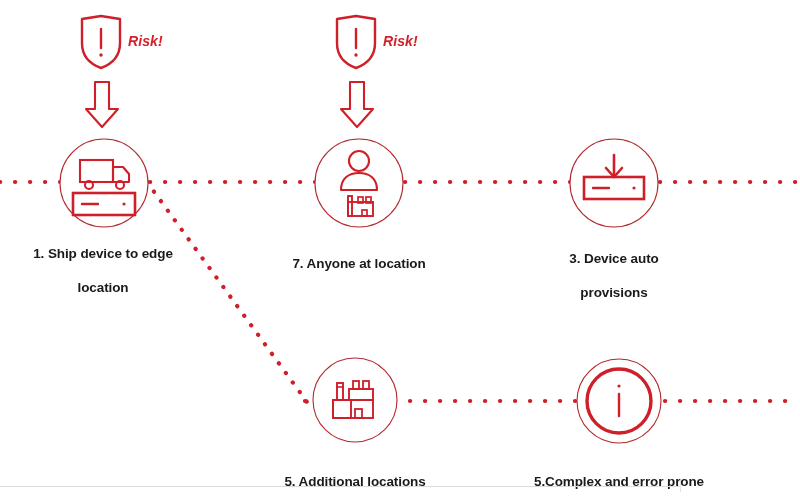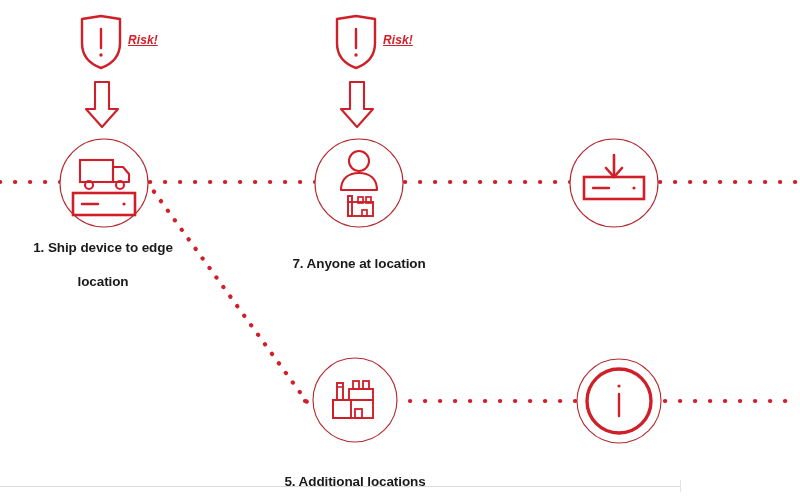--- a/index.html
+++ b/index.html
@@ -37,26 +37,25 @@
     font-size: 13.5px;
     font-weight: bold;
     color: #1a1a1a;
     line-height: 17px;
     letter-spacing: -0.1px;
     white-space: pre-line;
   }
   .risk-label {
     position: absolute;
     font-family: "Liberation Sans", sans-serif;
-    font-size: 12px;
+    font-size: 14px;
     font-weight: bold;
     font-style: italic;
     color: #d4202a;
     letter-spacing: 0.1px;
-    text-decoration: underline;
   }
   .bottom-rule {
     position: absolute;
     left: 0;
     top: 486px;
     width: 681px;
     height: 1px;
     background: #dcdcdc;
   }
   .bottom-rule-cap {
@@ -119,21 +118,21 @@
       <rect x="22" y="23" width="33" height="22" fill="none" stroke="#cf1f28" stroke-width="2.1"></rect>
       <path d="M55 30 L65 30 L71 37 L71 45 L55 45 Z" fill="none" stroke="#cf1f28" stroke-width="2.1" stroke-linejoin="round"></path>
       <circle cx="31" cy="48" r="4" fill="none" stroke="#cf1f28" stroke-width="2.1"></circle>
       <circle cx="62" cy="48" r="4" fill="none" stroke="#cf1f28" stroke-width="2.1"></circle>
 
       <rect x="15" y="56" width="62" height="22" fill="none" stroke="#cf1f28" stroke-width="2.6"></rect>
       <line x1="24" y1="67" x2="40" y2="67" stroke="#cf1f28" stroke-width="2.4" stroke-linecap="round"></line>
       <circle cx="66" cy="67" r="1.6" fill="#cf1f28"></circle>
     </svg>
   </div>
-  <div class="node-label" style="left:13px; top:222px; width:180px;">
+  <div class="node-label" style="left:13px; top:228px; width:180px;">
     <span>1. Ship device to edge</span><br>
     <span>location</span>
   </div>
 
   <div class="node" style="left:313px; top:137px;">
     <svg width="92" height="92" viewBox="0 0 92 92">
       <circle cx="46" cy="46" r="44" fill="#ffffff" stroke="#b5272e" stroke-width="1.1"></circle>
 
       <circle cx="46" cy="24" r="10" fill="none" stroke="#cf1f28" stroke-width="2.1"></circle>
 
@@ -154,20 +153,24 @@
     <svg width="92" height="92" viewBox="0 0 92 92">
       <circle cx="46" cy="46" r="44" fill="#ffffff" stroke="#b5272e" stroke-width="1.1"></circle>
 
       <line x1="46" y1="18" x2="46" y2="38" stroke="#cf1f28" stroke-width="2.6" stroke-linecap="round"></line>
       <path d="M38 31 L46 40 L54 31" fill="none" stroke="#cf1f28" stroke-width="2.6" stroke-linecap="round" stroke-linejoin="round"></path>
 
       <rect x="16" y="40" width="60" height="22" fill="none" stroke="#cf1f28" stroke-width="2.6"></rect>
       <line x1="25" y1="51" x2="41" y2="51" stroke="#cf1f28" stroke-width="2.4" stroke-linecap="round"></line>
       <circle cx="66" cy="51" r="1.6" fill="#cf1f28"></circle>
     </svg>
+  </div>
+  <div class="node-label" style="left:524px; top:233px; width:180px;">
+    <span>3. Device auto</span><br>
+    <span>provisions</span>
   </div>
 
   <div class="node" style="left:311px; top:356px;">
     <svg width="88" height="88" viewBox="0 0 88 88">
       <circle cx="44" cy="44" r="42" fill="#ffffff" stroke="#b5272e" stroke-width="1.1"></circle>
 
       <path d="M22 44 L40 44 L40 62 L22 62 Z" fill="none" stroke="#cf1f28" stroke-width="1.9"></path>
       <rect x="22" y="44" width="40" height="18" fill="none" stroke="#cf1f28" stroke-width="1.9"></rect>
 
       <rect x="26" y="27" width="6" height="17" fill="none" stroke="#cf1f28" stroke-width="1.9"></rect>
@@ -185,17 +188,20 @@
   </div>
 
   <div class="node" style="left:576px; top:358px;">
     <svg width="86" height="86" viewBox="0 0 86 86">
       <circle cx="43" cy="43" r="42" fill="#ffffff" stroke="#b5272e" stroke-width="1.1"></circle>
       <circle cx="43" cy="43" r="32" fill="none" stroke="#cf1f28" stroke-width="3.4"></circle>
       <circle cx="43" cy="28" r="1.6" fill="#cf1f28"></circle>
       <line x1="43" y1="36" x2="43" y2="58" stroke="#cf1f28" stroke-width="2.4" stroke-linecap="round"></line>
     </svg>
   </div>
+  <div class="node-label" style="left:524px; top:456px; width:190px;">
+    <span>5.Complex and error prone</span>
+  </div>
 
   <div class="bottom-rule"></div>
   <div class="bottom-rule-cap"></div>
 
 </div>
 
 </body></html>

